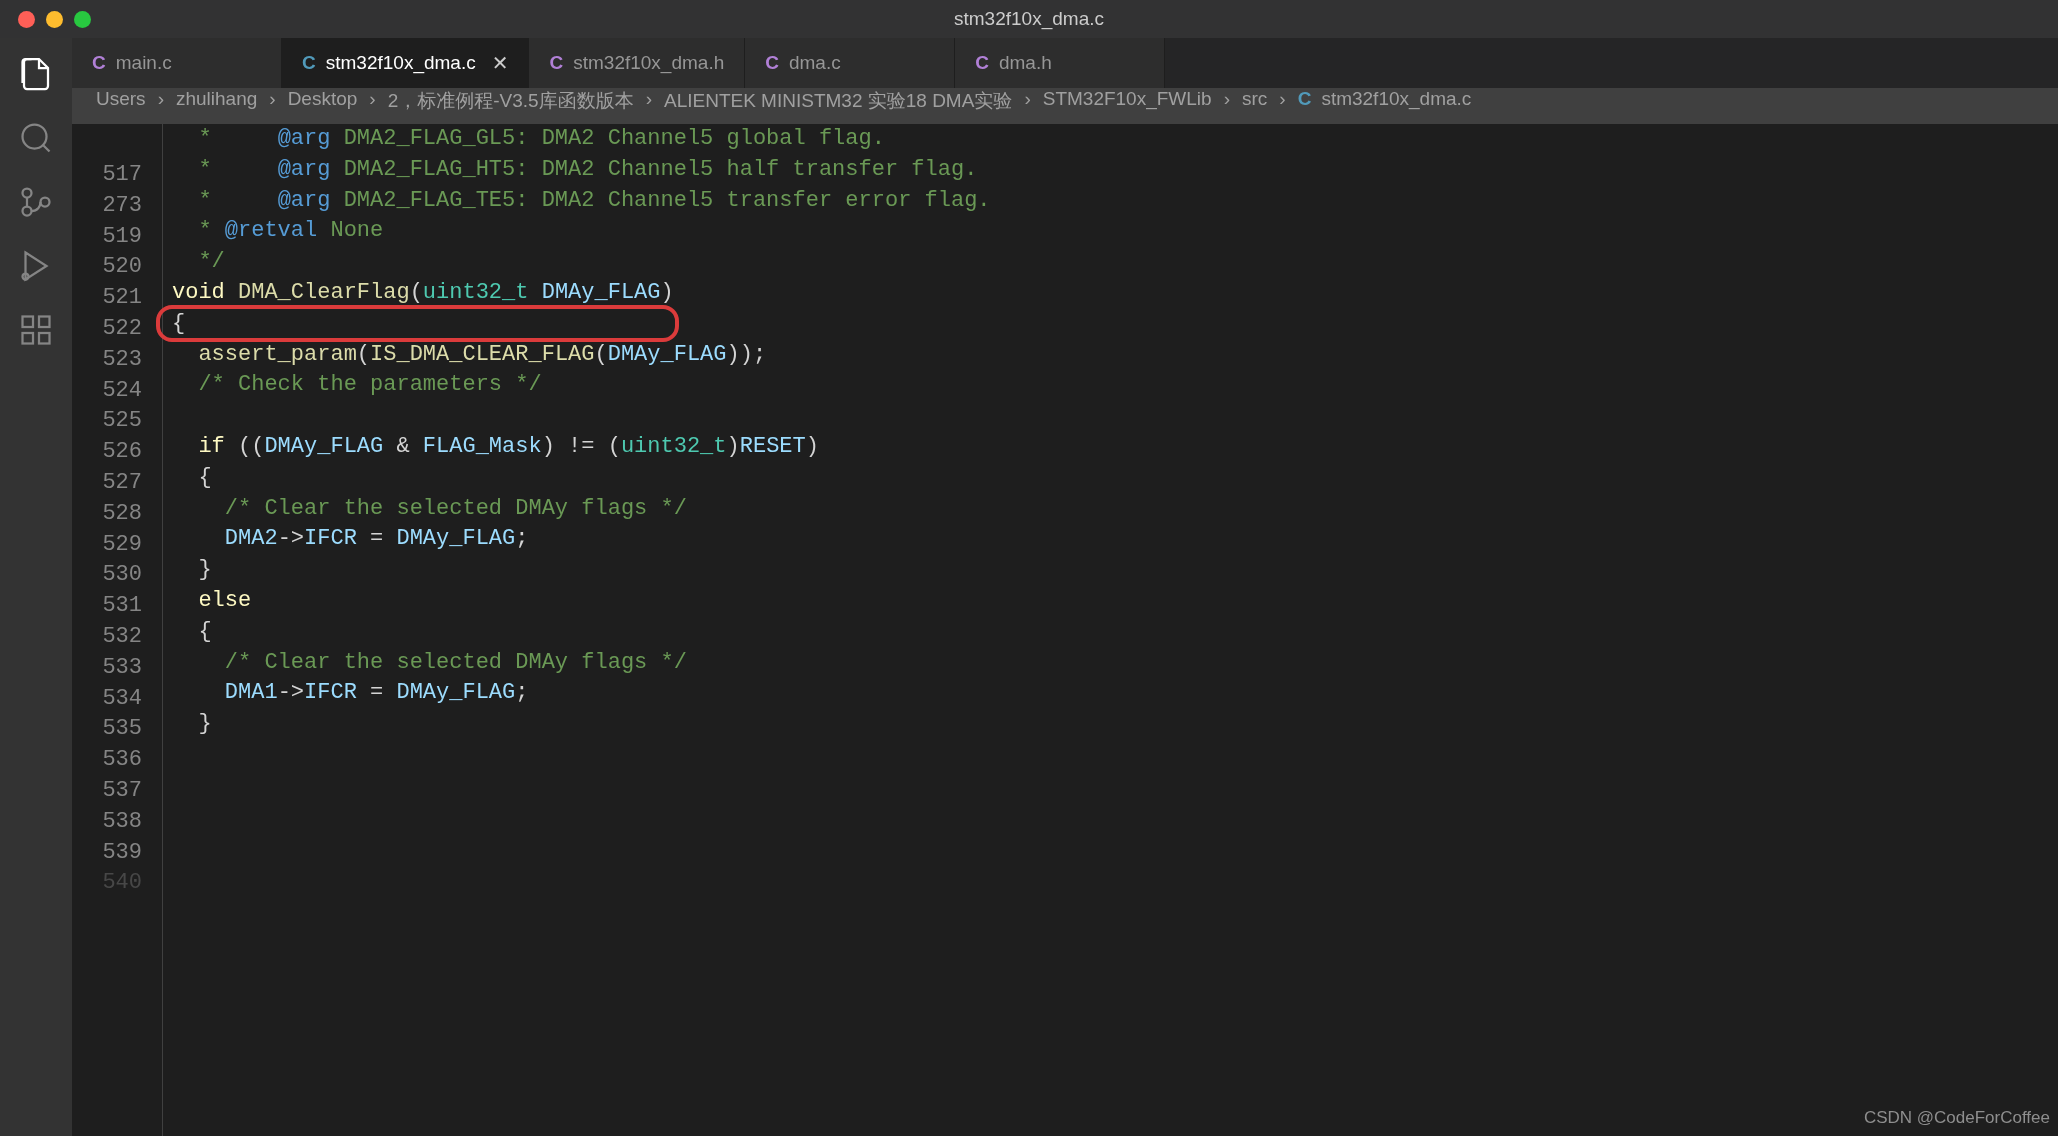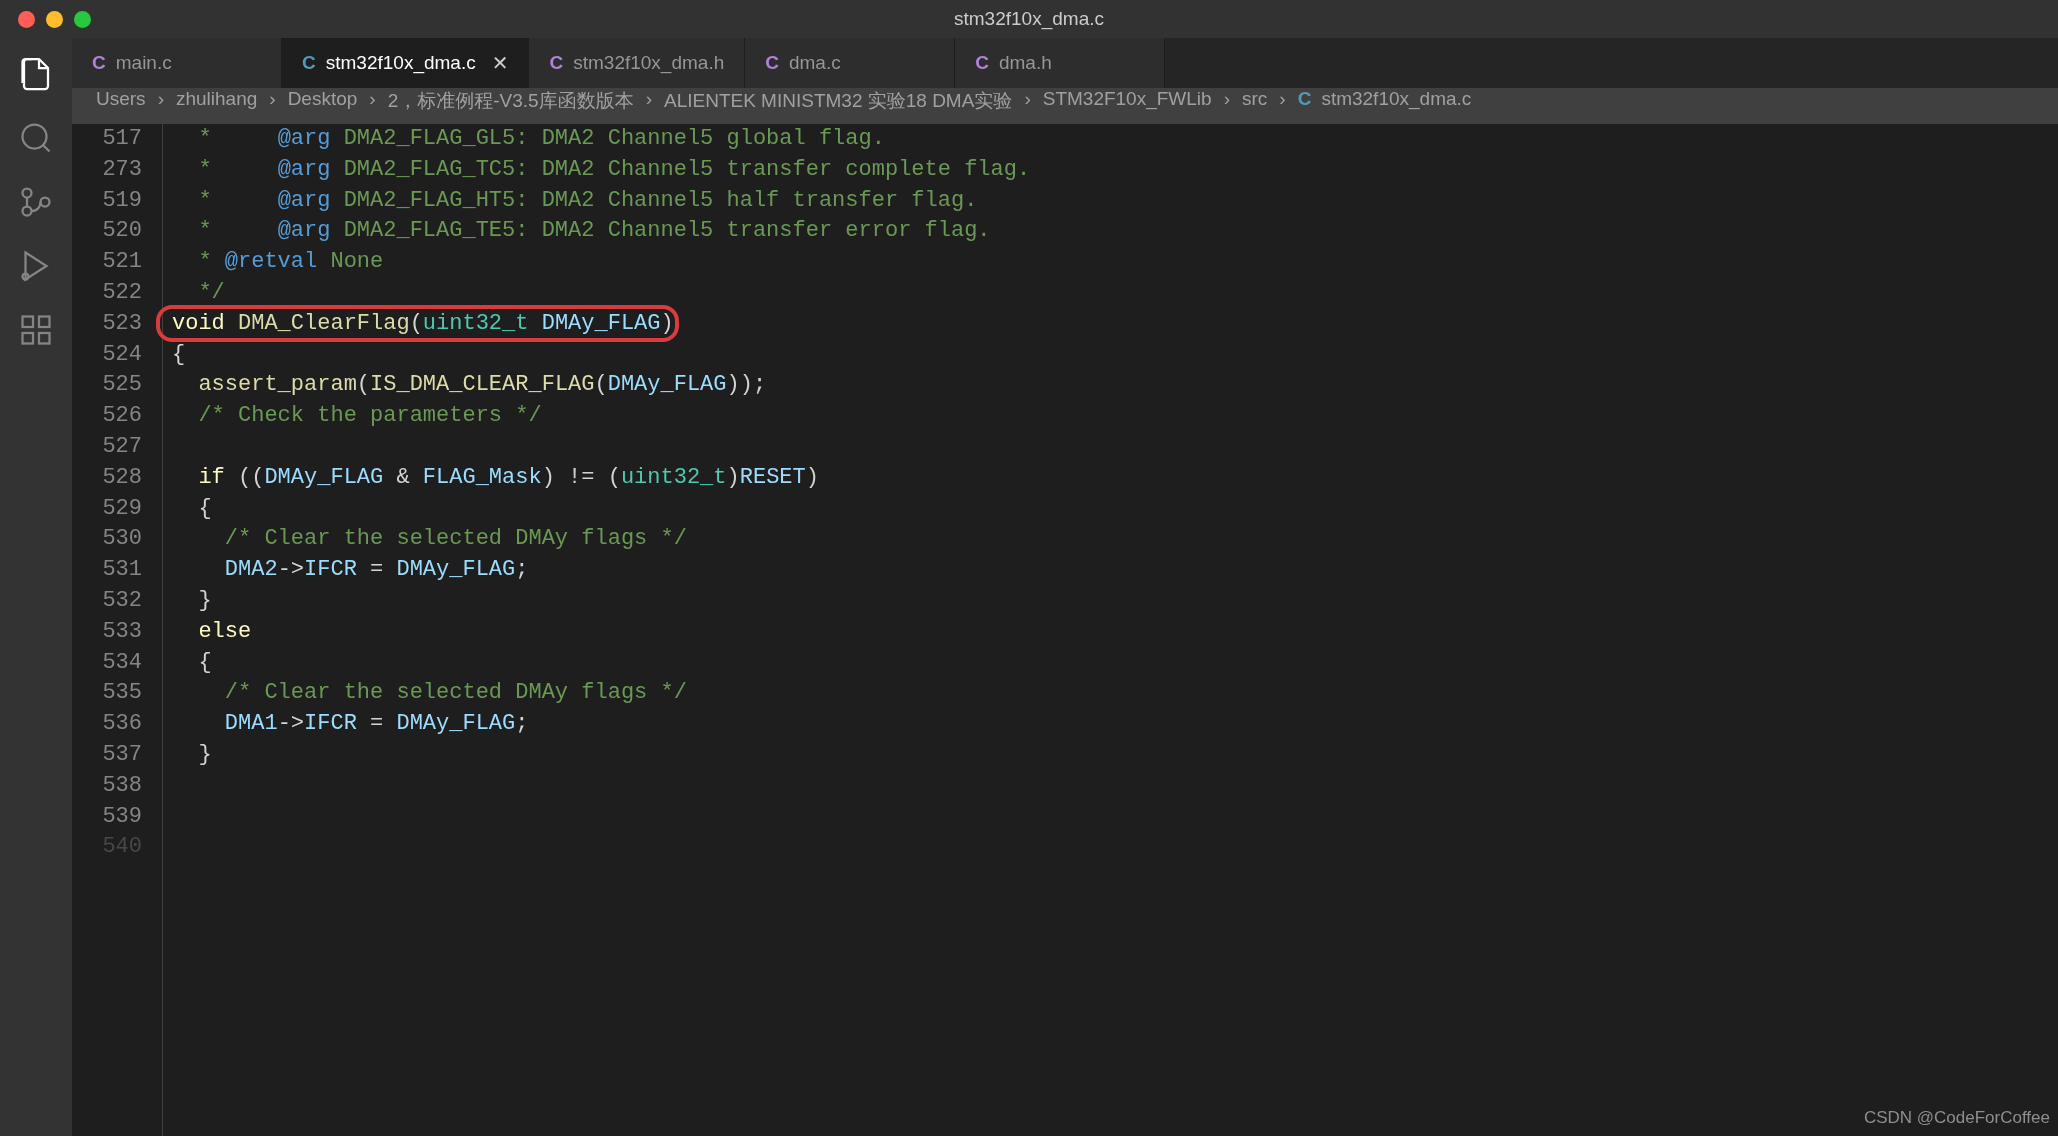--- a/index.html
+++ b/index.html
@@ -119,20 +119,21 @@
       font-size: 22px;
       line-height: 1.4;
       overflow: hidden;
     }
     .gutter {
       width: 90px;
       text-align: right;
       padding-right: 20px;
       color: #858585;
       user-select: none;
+      margin-top: 36px;
     }
     .gutter .ln { height: 30.8px; }
     .code {
       flex: 1;
       padding-left: 10px;
       position: relative;
     }
     .code-line { height: 30.8px; white-space: pre; font-family: Liberation Mono, monospace; }
     .indent-guide {
       position: absolute;
@@ -285,21 +286,20 @@
           <div class="ln">535</div>
           <div class="ln">536</div>
           <div class="ln">537</div>
           <div class="ln">538</div>
           <div class="ln">539</div>
           <div class="ln" style="opacity: 0.4; text-align: right;">540</div>
         </div>
       <div class="code" id="code">
         <div class="indent-guide ig1"></div>
       <div class="code-line"><span class="tok-comment">  *     </span><span class="tok-doctag">@arg</span><span class="tok-comment"> DMA2_FLAG_GL5: DMA2 Channel5 global flag.</span></div>
-          <div class="code-line"><span class="tok-comment">  *     </span><span class="tok-doctag">@arg</span><span class="tok-comment"> DMA2_FLAG_TC5: DMA2 Channel5 transfer complete flag.</span></div>
           <div class="code-line"><span class="tok-comment">  *     </span><span class="tok-doctag">@arg</span><span class="tok-comment"> DMA2_FLAG_HT5: DMA2 Channel5 half transfer flag.</span></div>
           <div class="code-line"><span class="tok-comment">  *     </span><span class="tok-doctag">@arg</span><span class="tok-comment"> DMA2_FLAG_TE5: DMA2 Channel5 transfer error flag.</span></div>
           <div class="code-line"><span class="tok-comment">  * </span><span class="tok-doctag">@retval</span><span class="tok-comment"> None</span></div>
           <div class="code-line"><span class="tok-comment">  */</span></div>
           <div class="code-line"><span class="tok-keyword">void</span><span class="tok-default"> </span><span class="tok-function">DMA_ClearFlag</span><span class="tok-default">(</span><span class="tok-type">uint32_t</span><span class="tok-default"> </span><span class="tok-param">DMAy_FLAG</span><span class="tok-default">)</span></div>
           <div class="code-line"><span class="tok-default">{</span></div>
           <div class="code-line"><span class="tok-default">  </span><span class="tok-macro">assert_param</span><span class="tok-default">(</span><span class="tok-macro">IS_DMA_CLEAR_FLAG</span><span class="tok-default">(</span><span class="tok-var">DMAy_FLAG</span><span class="tok-default">));</span></div>
           <div class="code-line"><span class="tok-default">  </span><span class="tok-comment">/* Check the parameters */</span></div>
           <div class="code-line"></div>
           <div class="code-line"><span class="tok-default">  </span><span class="tok-keyword">if</span><span class="tok-default"> ((</span><span class="tok-var">DMAy_FLAG</span><span class="tok-default"> &amp; </span><span class="tok-var">FLAG_Mask</span><span class="tok-default">) != (</span><span class="tok-type">uint32_t</span><span class="tok-default">)</span><span class="tok-var">RESET</span><span class="tok-default">)</span></div>

